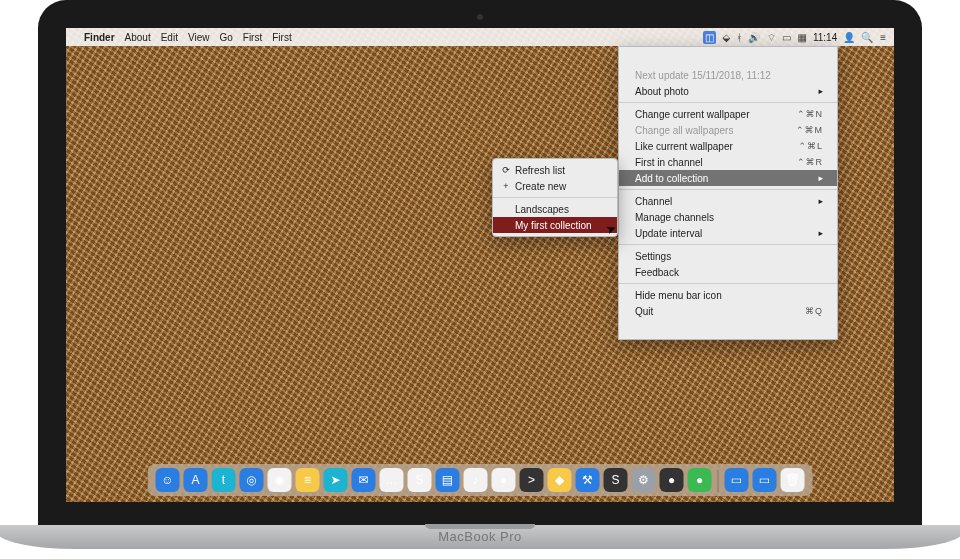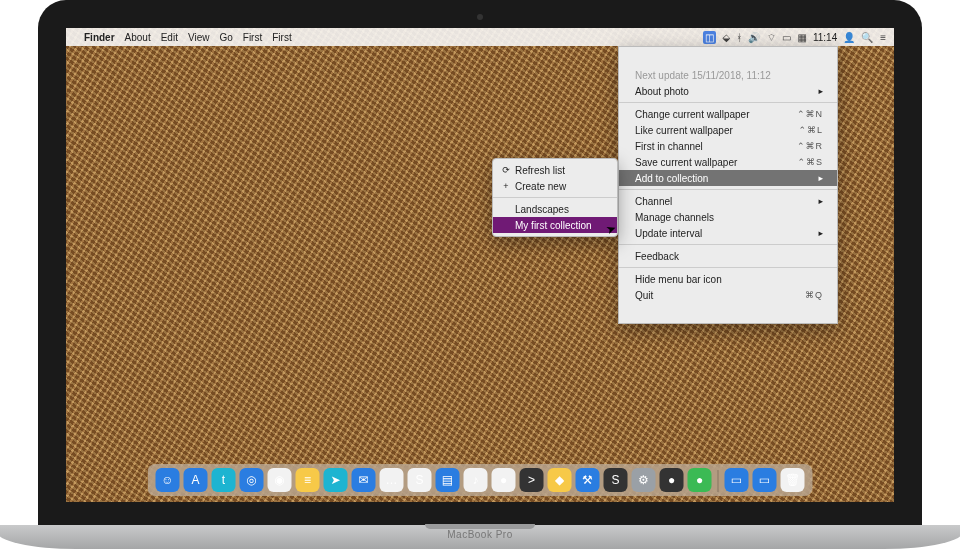--- a/index.html
+++ b/index.html
@@ -43,21 +43,21 @@
   top: 525px;
   height: 24px;
   background: linear-gradient(#c9cacb, #a5a6a7);
   border-radius: 0 0 80px 80px / 0 0 18px 18px;
 }
 .hinge-label {
   position: absolute;
   left: 50%;
   top: 4px;
   transform: translateX(-50%);
-  font-size: 10px;
+  font-size: 13px;
   color: #777;
   letter-spacing: 0.5px;
 }
 .notch {
   position: absolute;
   left: 50%;
   top: -1px;
   width: 110px;
   height: 5px;
   background: #9a9b9c;
@@ -158,21 +158,21 @@
   color: #222;
   padding: 3px 0;
 }
 .sub-row {
   display: flex;
   align-items: center;
   padding: 2px 10px 2px 8px;
   height: 16px;
   gap: 4px;
 }
-.sub-row.sel { background: #701a75; color: #fff; }
+.sub-row.sel { background: #7f1d1d; color: #fff; }
 .sub-row .icon-slot { width: 10px; display: inline-block; text-align: center; font-size: 9px; }
 .cursor {
   position: absolute;
   right: 278px;
   top: 194px;
   font-size: 12px;
   transform: rotate(-20deg);
   z-index: 5;
 }
 
@@ -252,49 +252,52 @@
           </div>
         <div class="menu-row">
             <span>About photo</span>
             <span class="arrow">▸</span>
           </div>
         <div class="menu-sep"></div>
         <div class="menu-row">
             <span>Change current wallpaper</span>
             <span class="shortcut">⌃⌘N</span>
           </div>
+        <div class="menu-row disabled">
+            <span>Change all wallpapers</span>
+            <span class="shortcut">⌃⌘M</span>
+          </div>
         <div class="menu-row">
             <span>Like current wallpaper</span>
             <span class="shortcut">⌃⌘L</span>
           </div>
         <div class="menu-row">
             <span>First in channel</span>
             <span class="shortcut">⌃⌘R</span>
-          </div>
-        <div class="menu-row">
-            <span>Save current wallpaper</span>
-            <span class="shortcut">⌃⌘S</span>
           </div>
         <div class="menu-row sel">
             <span>Add to collection</span>
             <span class="arrow">▸</span>
           </div>
         <div class="menu-sep"></div>
         <div class="menu-row">
             <span>Channel</span>
             <span class="arrow">▸</span>
           </div>
         <div class="menu-row">
             <span>Manage channels</span>
           </div>
         <div class="menu-row">
             <span>Update interval</span>
             <span class="arrow">▸</span>
           </div>
         <div class="menu-sep"></div>
+        <div class="menu-row">
+            <span>Settings</span>
+          </div>
         <div class="menu-row">
             <span>Feedback</span>
           </div>
         <div class="menu-sep"></div>
         <div class="menu-row">
             <span>Hide menu bar icon</span>
           </div>
         <div class="menu-row">
             <span>Quit</span>
             <span class="shortcut">⌘Q</span>

